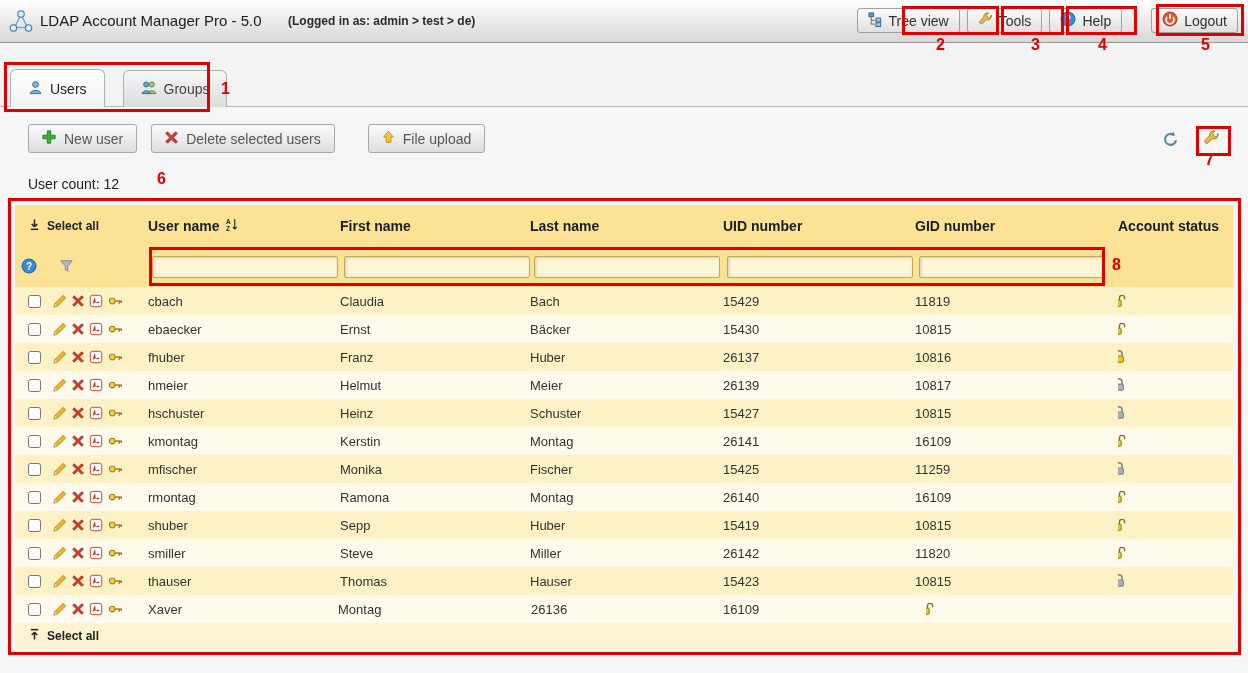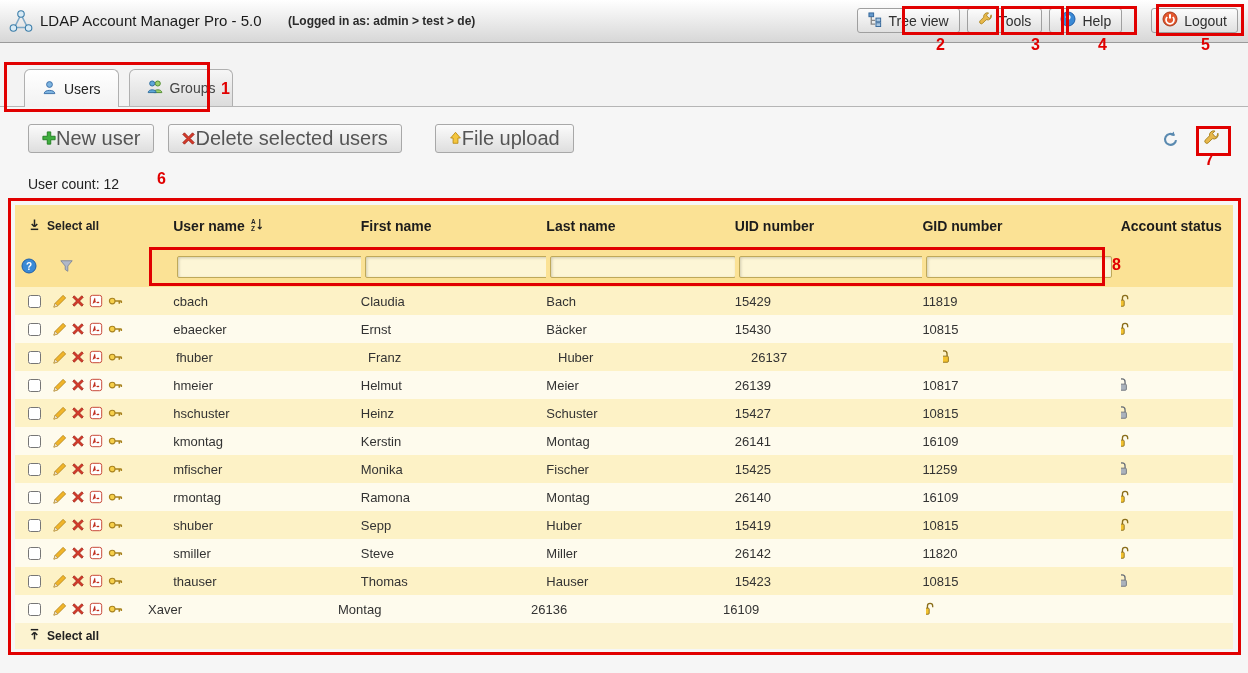--- a/index.html
+++ b/index.html
@@ -21,50 +21,50 @@
   .hbtns{position:absolute;right:10px;top:8px;display:flex;gap:7px;align-items:center;}
   .hbtn{
     display:inline-flex;align-items:center;gap:6px;height:25px;padding:0 10px;
     background:linear-gradient(#fcfcfc,#e0e0e0);
     border:1px solid #9f9f9f;border-radius:3px;
     font-size:14px;color:#2f2f2f;cursor:pointer;
     font-family:"Liberation Sans",sans-serif;
   }
   .hbtn.logout{margin-left:22px;}
   
-  .tabs{position:absolute;left:24px;top:69px;display:flex;gap:10px;z-index:3;}
+  .tabs{position:absolute;left:10px;top:69px;display:flex;gap:18px;z-index:3;align-items:center;}
   .tab{
     display:inline-flex;align-items:center;gap:7px;height:37px;padding:0 17px;
     background:linear-gradient(#f6f6f6,#dcdcdc);
     border:1px solid #b0b0b0;border-bottom:none;border-radius:6px 6px 0 0;
     font-size:14px;color:#444;cursor:pointer;box-sizing:border-box;
   }
   .tab.active{background:linear-gradient(#ffffff,#f2f2f2);height:38px;color:#222;}
   .tabline{position:absolute;left:0;top:106px;width:1248px;border-top:1px solid #b5b5b5;z-index:1;}
   .contentbg{position:absolute;left:0;top:107px;width:1248px;height:566px;background:#f6f6f6;z-index:0;}
   
   .toolbar{position:absolute;left:28px;top:124px;display:flex;gap:14px;z-index:2;}
   .tbtn{
-    display:inline-flex;align-items:center;height:29px;padding:0 13px;
+    display:inline-flex;align-items:center;gap:8px;height:29px;padding:0 13px;
     background:linear-gradient(#fbfbfb,#dedede);
     border:1px solid #a8a8a8;border-radius:3px;
-    font-size:20px;color:#555;cursor:pointer;
+    font-size:14px;color:#555;cursor:pointer;
     font-family:"Liberation Sans",sans-serif;
   }
   .tbtn.upload{margin-left:19px;}
   .toolicon{position:absolute;z-index:2;cursor:pointer;}
   #refreshbtn{left:1162px;top:131px;}
   #wrenchbtn{left:1203px;top:130px;}
   .usercount{position:absolute;left:28px;top:176px;font-size:14px;color:#222;z-index:2;}
   
   .table{position:absolute;left:15px;top:205px;width:1218px;z-index:2;font-size:13px;}
   .trh{display:flex;width:1218px;box-sizing:border-box;}
   .cell{box-sizing:border-box;display:flex;align-items:center;overflow:hidden;}
   .c0{width:133px;padding-left:13px;}
-  .c1{width:192px;margin-left:28px;}
+  .c1{width:192px;}
   .c2{width:190px;}
   .c3{width:193px;}
   .c4{width:192px;}
   .c5{width:203px;}
   .c6{width:115px;text-align:center;}
   .thead{background:#fbe295;height:42px;}
   .thead .colhead{font-weight:bold;font-size:14px;color:#1c1c1c;cursor:pointer;gap:5px;}
   .selall{display:inline-flex;align-items:center;gap:6px;font-size:12px;font-weight:bold;color:#222;cursor:pointer;}
   .tfilter{background:#fbe295;height:40px;}
   .tfilter .c0{gap:22px;padding-left:6px;}
@@ -364,20 +364,21 @@
             <svg width="15" height="12" viewBox="0 0 16 12">
               <circle cx="4.5" cy="6" r="3" fill="#f7d04a" stroke="#a8821e" stroke-width="1.2"></circle>
               <path d="M7.5 6 H14.5 M12 6 V9 M14.2 6 V8.2" stroke="#a8821e" stroke-width="1.6" fill="none"></path>
             </svg>
           </span>
     </div>
     <div class="cell c1 ulink">fhuber</div>
     <div class="cell c2">Franz</div>
     <div class="cell c3">Huber</div>
     <div class="cell c4">26137</div>
+    <div class="cell c5">10816</div>
     <div class="cell c6">
           <span class="sicon">
             <svg width="14" height="14" viewBox="0 0 16 16">
               <path d="M4.5 7 V4.5 a3.5 3.5 0 0 1 7 0 V7" fill="none" stroke="#8a6d1a" stroke-width="1.5"></path>
               <rect x="3" y="7" width="10" height="7" rx="1.2" fill="#f2c230" stroke="#8a6d1a"></rect>
             </svg>
           </span>
         </div>
   </div>
       <div class="trh trow even">

